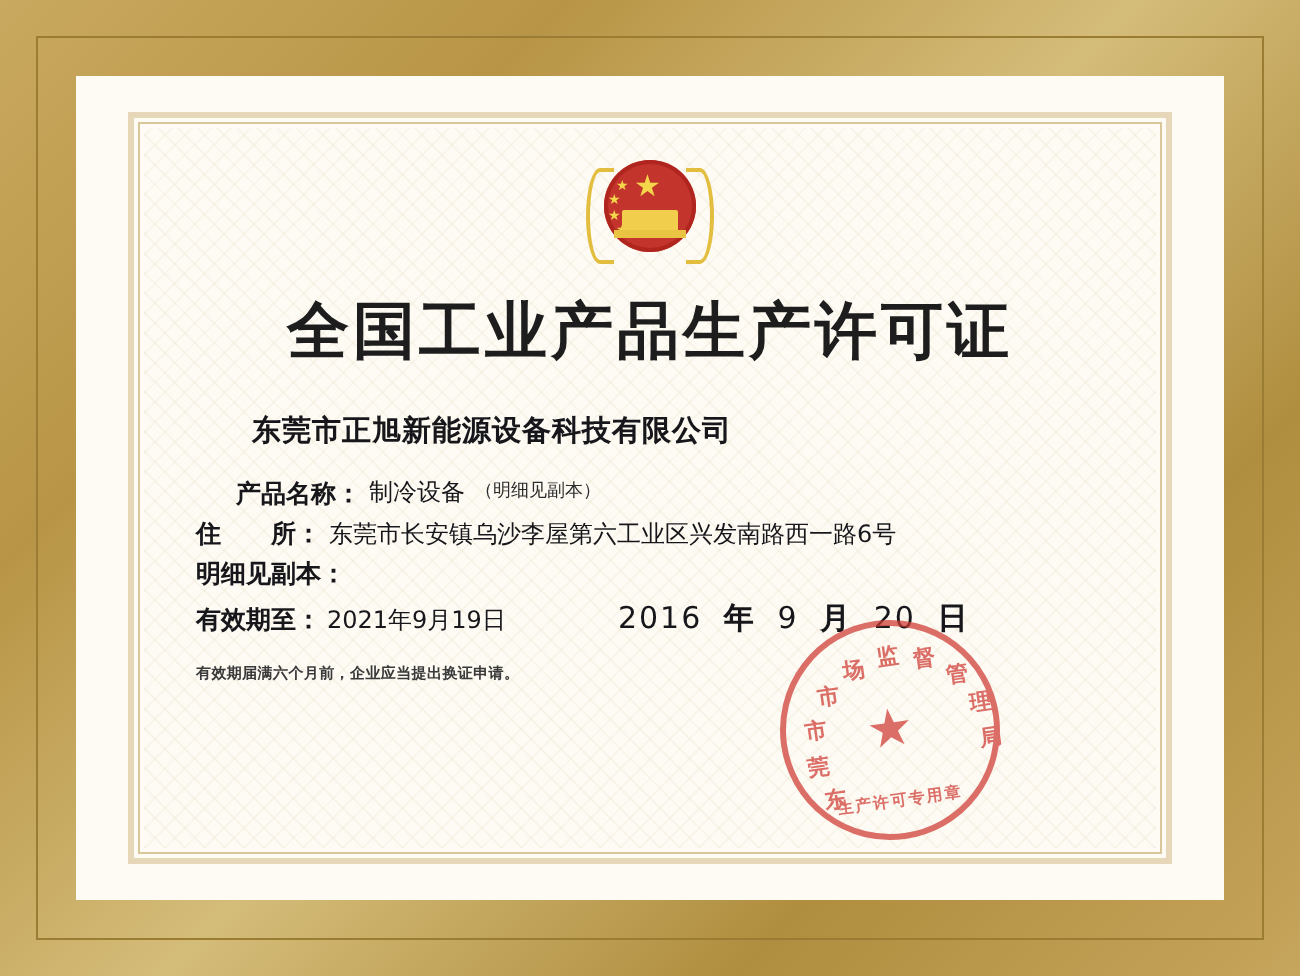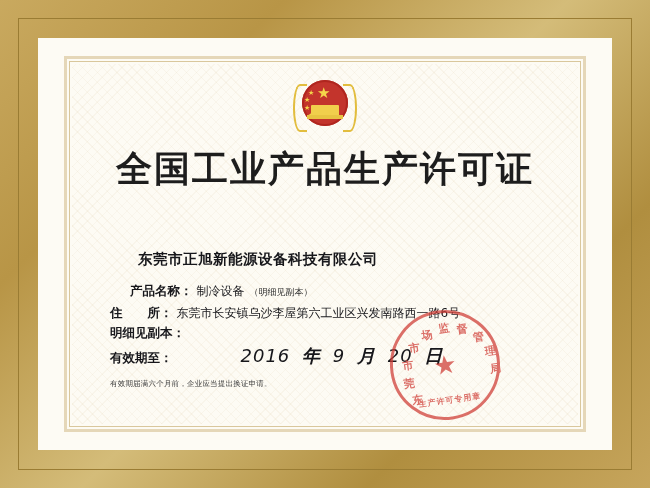--- a/index.html
+++ b/index.html
@@ -122,34 +122,33 @@
   .emblem .wheat-l { left: 4px; }
   .emblem .wheat-r { right: 4px; transform: scaleX(-1); }
 
   
   .cert-title {
     position: absolute;
     top: 107px;
     left: 0; right: 0;
     text-align: center;
     font-family: "DejaVu Sans", sans-serif;
-    font-size: 36px;
+    font-size: 31px;
     font-weight: bold;
     letter-spacing: 2px;
     color: #1d1d1d;
   }
 
   
   .body-block {
     position: absolute;
-    left: 72px;
+    left: 60px;
     top: 168px;
     width: 430px;
     color: #17171b;
-    margin-top: 44px;
   }
 
   .company-name {
     font-size: 14.5px;
     font-weight: bold;
     padding-left: 28px;
     letter-spacing: .5px;
     margin-bottom: 9px;
   }
   .statement {
@@ -177,45 +176,44 @@
   }
   .field-row .val {
     font-size: 12px;
     margin-left: 4px;
   }
   .field-row .note {
     font-size: 9px;
     margin-left: 5px;
     color: #2b2b2b;
   }
-  .indent-prod { padding-left: 20px; }
+  .indent-prod { padding-left: 20px; align-items: flex-end; }
 
   .date-row {
     margin-top: 3px;
     display: flex;
     align-items: baseline;
     font-size: 12.5px;
-    gap: 12px;
   }
   .date-row .lbl { font-weight: bold; }
   .date-row .val { margin-left: 3px; font-size: 12px; }
   .date-row .issue {
     margin-left: 56px;
     letter-spacing: 1px;
-    font-size: 18px;
-    font-style: italic;
+    font-size: 15px;
   }
   .date-row .issue .num { font-weight: normal; }
   .date-row .issue .cn { font-weight: bold; margin: 0 5px; }
 
   .footnote {
     margin-top: 7px;
     font-size: 7.5px;
     color: #3a3a3a;
     letter-spacing: .2px;
+    font-weight: bold;
   }
 
   
   .seal {
     position: absolute;
     left: 352px;
     top: 272px;
     width: 104px;
     height: 104px;
     border-radius: 50%;
@@ -305,20 +303,21 @@
           <span class="val">东莞市长安镇乌沙李屋第六工业区兴发南路西一路6号</span>
         </div>
 
 
         <div class="field-row">
           <span class="lbl">明细见副本：</span>
         </div>
 
         <div class="date-row">
           <span class="lbl">有效期至：</span>
+          <span class="val">2021年9月19日</span>
           <span class="issue">
             <span class="num">2016</span>
             <span class="cn">年</span>
             <span class="num">9</span>
             <span class="cn">月</span>
             <span class="num">20</span>
             <span class="cn">日</span>
           </span>
         </div>
 

